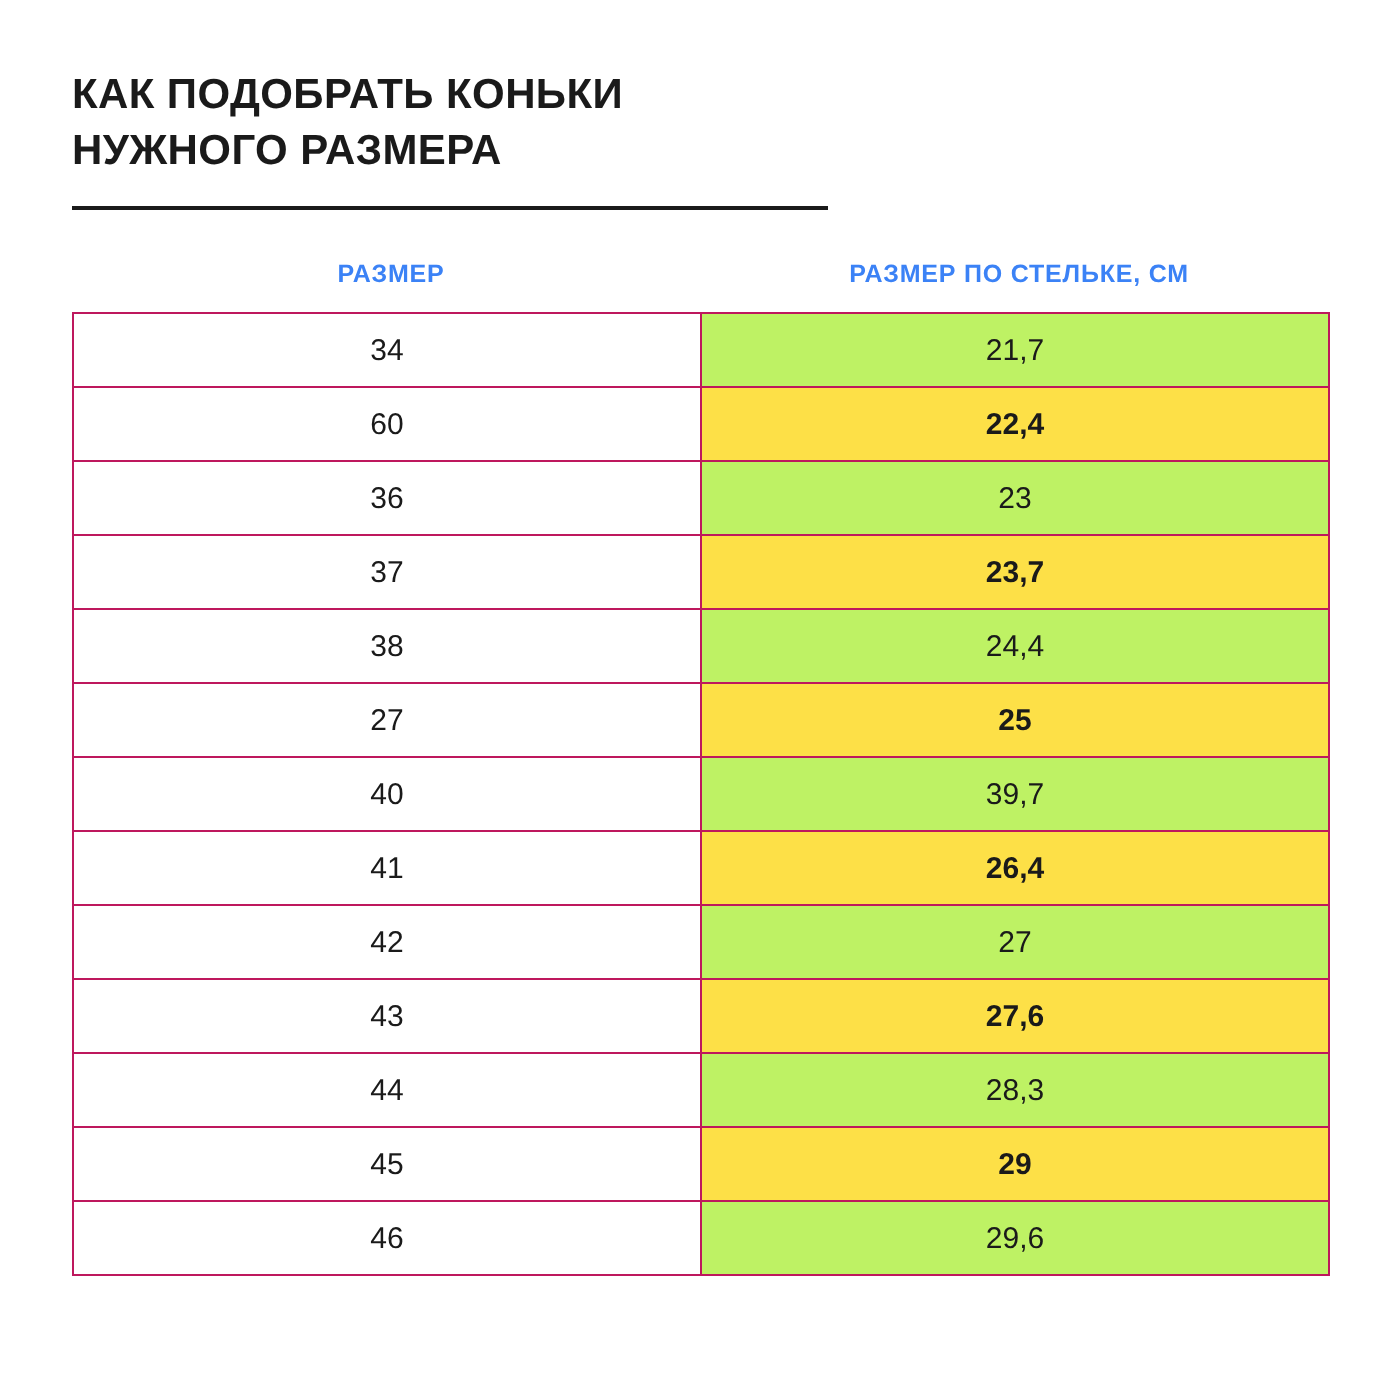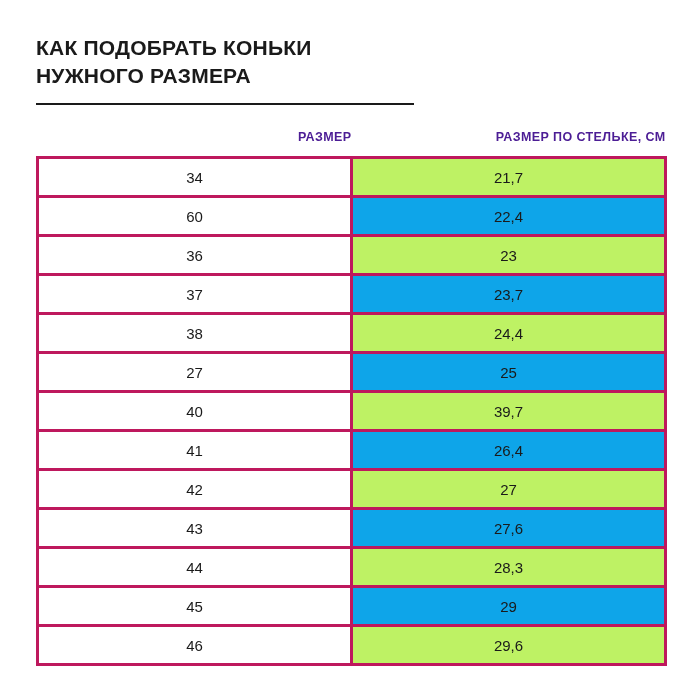--- a/index.html
+++ b/index.html
@@ -45,43 +45,44 @@
     width: 628px;
     table-layout: fixed;
   }
   table.size-table col.c1 { width: 314px; }
   table.size-table col.c2 { width: 314px; }
   table.size-table thead th {
     font-size: 12.5px;
     font-weight: bold;
     letter-spacing: 0.4px;
     text-transform: uppercase;
-    text-align: right;
+    text-align: center;
     padding: 0 0 12px 4px;
-    color: #4c1d95;
+    color: #3b82f6;
     border: none;
     background: transparent;
   }
   table.size-table tbody td {
     height: 36px;
     font-size: 15px;
     text-align: center;
     vertical-align: middle;
-    border: 3px solid #be185d;
+    border: 1px solid #be185d;
     padding: 0;
     color: #1a1a1a;
   }
   table.size-table tbody td.col-size {
     background: #ffffff;
   }
   table.size-table tbody tr.shade td.col-insole {
     background: #bef264;
   }
   table.size-table tbody tr.light td.col-insole {
-    background: #0ea5e9;
+    background: #fde047;
+    font-weight: bold;
   }
 </style>
 </head>
 <body>
 
 <div class="page">
 
   <h1 class="title">
     <span>КАК ПОДОБРАТЬ КОНЬКИ</span><br>
     <span>НУЖНОГО РАЗМЕРА</span>

